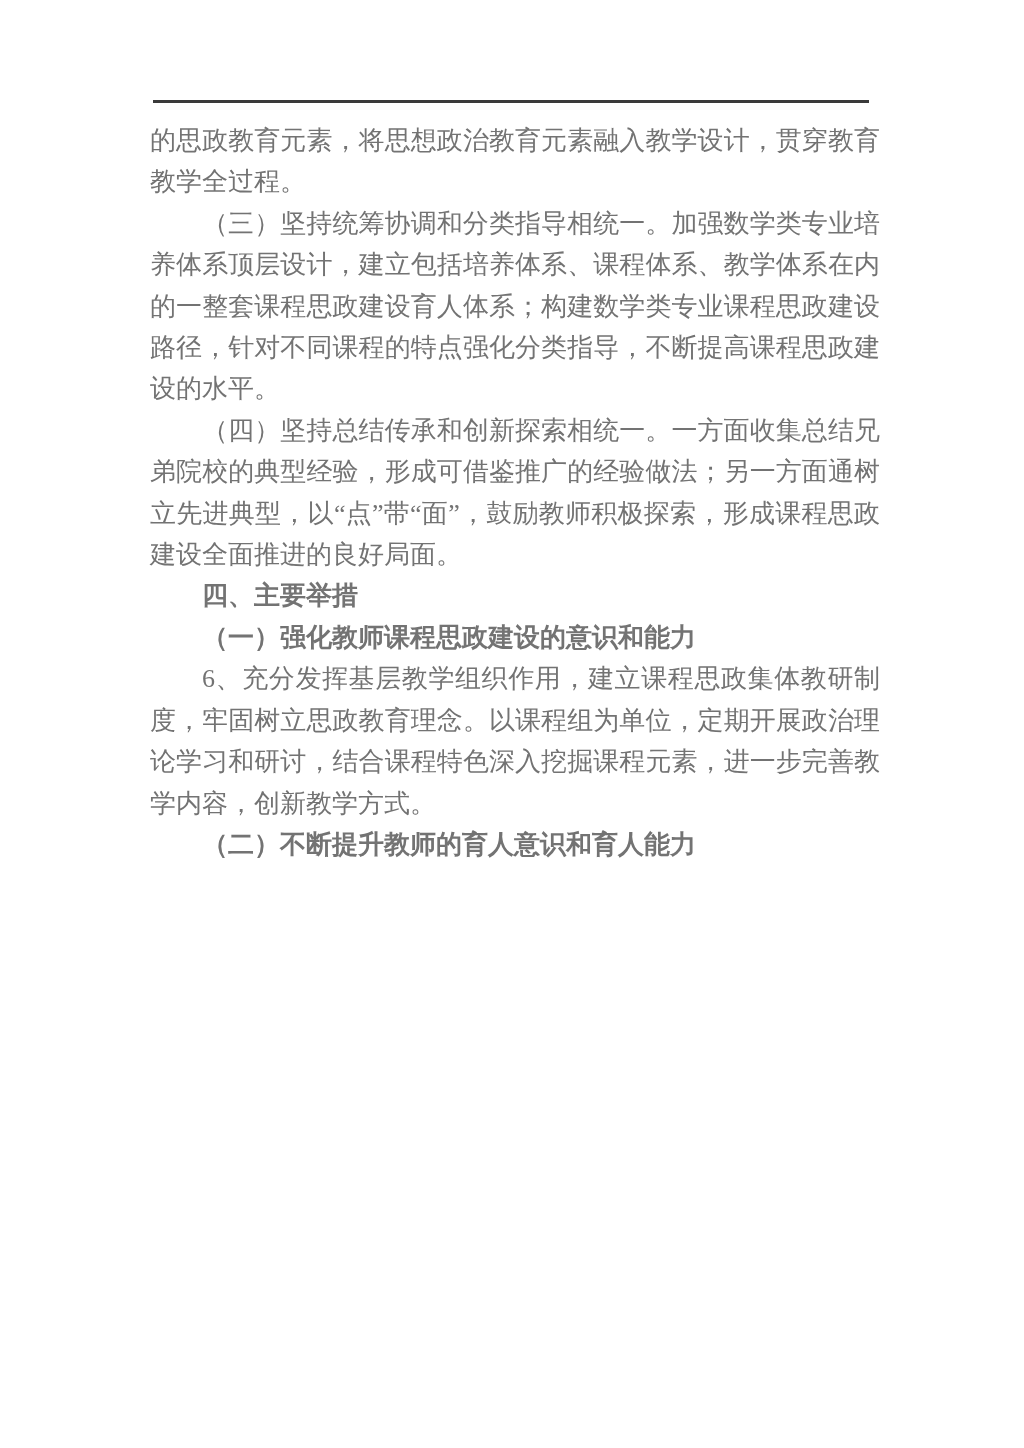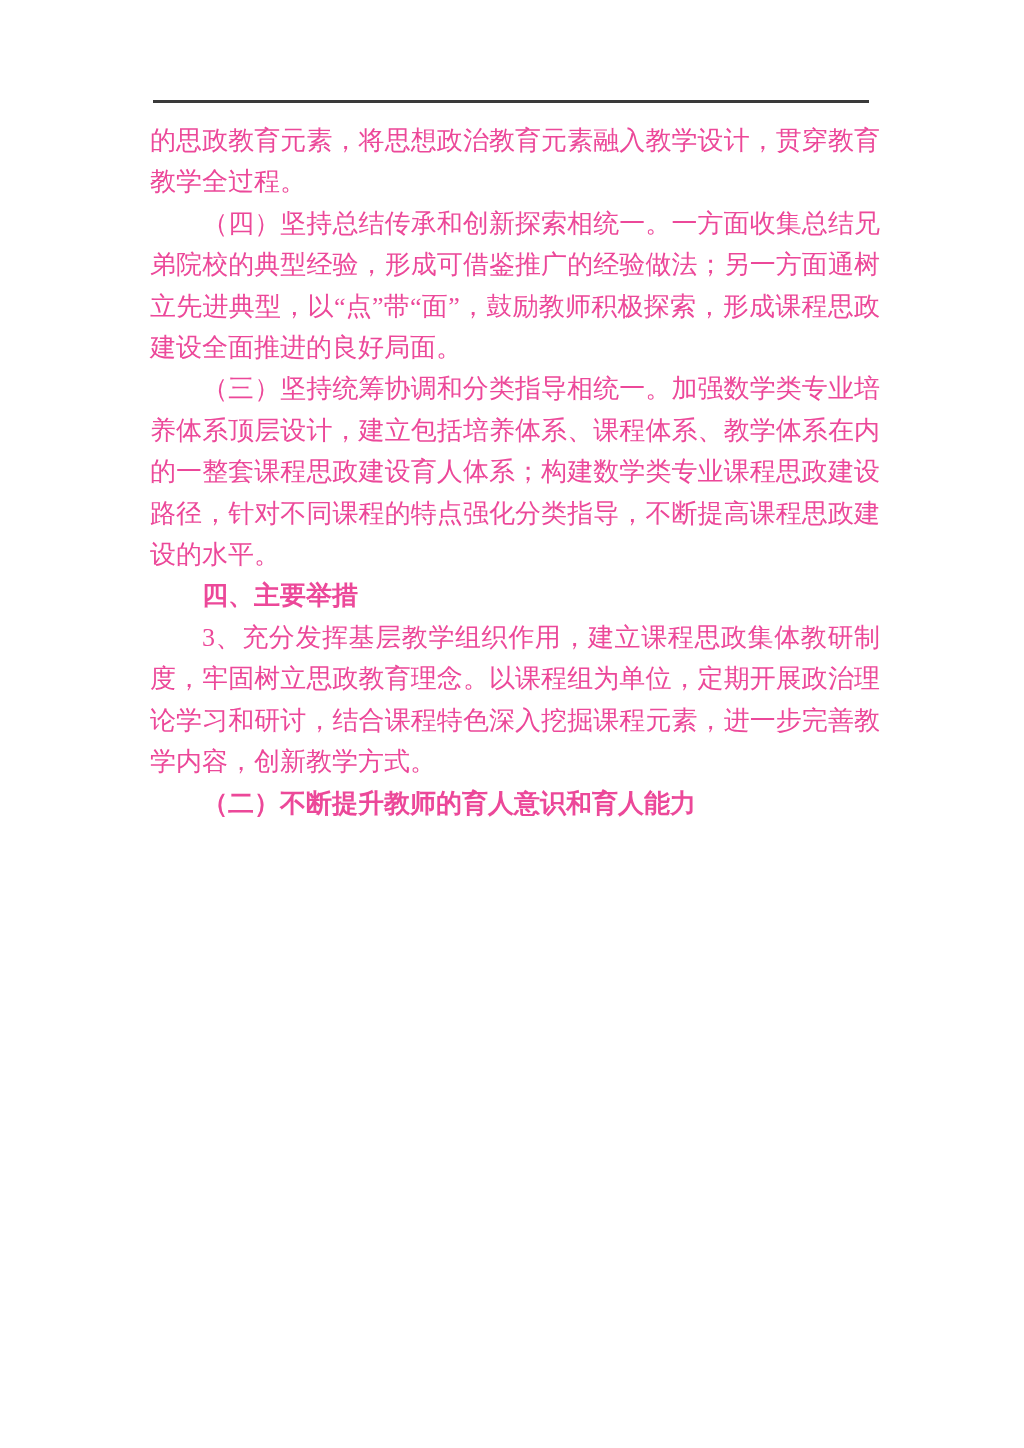--- a/index.html
+++ b/index.html
@@ -23,21 +23,21 @@
     background: #3a3a3a;
   }
   .content {
     position: absolute;
     left: 150px;
     top: 120px;
     width: 730px;
     font-family: "Liberation Serif", "DejaVu Serif", serif;
     font-size: 26px;
     line-height: 41.4px;
-    color: #ec4899;
+    color: #737373;
     text-align: justify;
     text-justify: inter-ideograph;
   }
   .content p {
     margin: 0;
     padding: 0;
     text-indent: 2em;
   }
   .content p.first {
     text-indent: 0;
@@ -47,19 +47,20 @@
     font-weight: 700;
   }
 </style>
 </head>
 <body>
 
 <div class="page">
   <div class="header-rule"></div>
   <div class="content">
     <p class="first">的思政教育元素，将思想政治教育元素融入教学设计，贯穿教育教学全过程。</p>
+    <p>（三）坚持统筹协调和分类指导相统一。加强数学类专业培养体系顶层设计，建立包括培养体系、课程体系、教学体系在内的一整套课程思政建设育人体系；构建数学类专业课程思政建设路径，针对不同课程的特点强化分类指导，不断提高课程思政建设的水平。</p>
     <p>（四）坚持总结传承和创新探索相统一。一方面收集总结兄弟院校的典型经验，形成可借鉴推广的经验做法；另一方面通树立先进典型，以“点”带“面”，鼓励教师积极探索，形成课程思政建设全面推进的良好局面。</p>
-    <p>（三）坚持统筹协调和分类指导相统一。加强数学类专业培养体系顶层设计，建立包括培养体系、课程体系、教学体系在内的一整套课程思政建设育人体系；构建数学类专业课程思政建设路径，针对不同课程的特点强化分类指导，不断提高课程思政建设的水平。</p>
     <p class="heading">四、主要举措</p>
-    <p>3、充分发挥基层教学组织作用，建立课程思政集体教研制度，牢固树立思政教育理念。以课程组为单位，定期开展政治理论学习和研讨，结合课程特色深入挖掘课程元素，进一步完善教学内容，创新教学方式。</p>
+    <p class="heading">（一）强化教师课程思政建设的意识和能力</p>
+    <p>6、充分发挥基层教学组织作用，建立课程思政集体教研制度，牢固树立思政教育理念。以课程组为单位，定期开展政治理论学习和研讨，结合课程特色深入挖掘课程元素，进一步完善教学内容，创新教学方式。</p>
     <p class="heading">（二）不断提升教师的育人意识和育人能力</p>
   </div>
 </div>
 
 </body></html>

